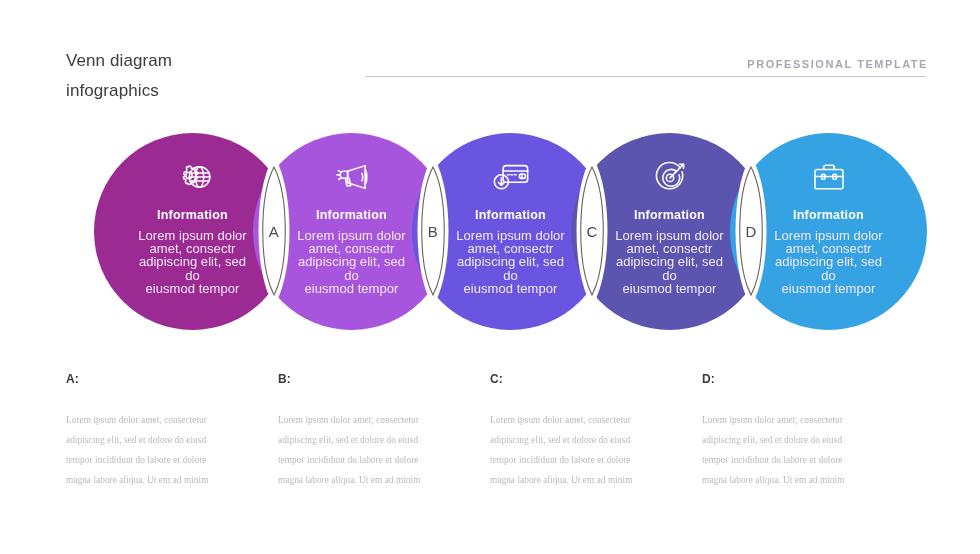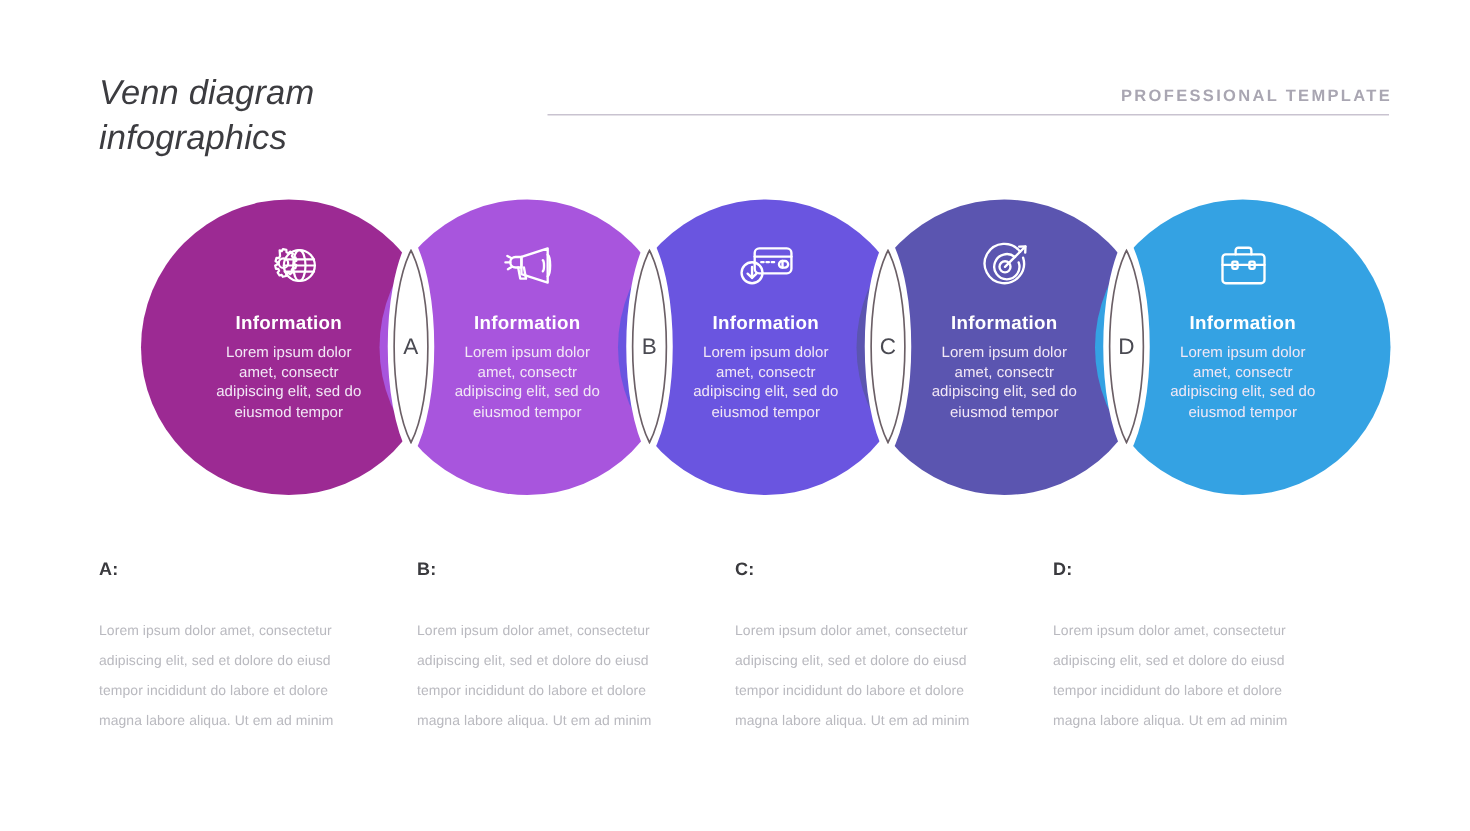--- a/index.html
+++ b/index.html
@@ -20,27 +20,26 @@
     background: #ffffff;
     overflow: hidden;
   }
 
   
   #header-title {
     position: absolute;
     left: 66px;
     top: 46px;
     width: 300px;
-    font-size: 23px;
+    font-size: 17px;
     line-height: 30px;
     color: #3c3c40;
     font-weight: 400;
     letter-spacing: 0.1px;
     white-space: pre-line;
-    font-style: italic;
   }
 
   #header-rule {
     position: absolute;
     left: 365px;
     top: 76px;
     width: 561px;
     height: 1px;
     background: #c9c3d0;
   }
@@ -98,21 +97,21 @@
 
   .circle-heading {
     font-size: 12.5px;
     font-weight: 700;
     letter-spacing: 0.2px;
     margin-bottom: 7px;
     color: #ffffff;
   }
 
   .circle-body {
-    font-size: 10px;
+    font-size: 13px;
     line-height: 13.2px;
     color: #f2e8f6;
     width: 120px;
     white-space: pre-line;
     letter-spacing: 0.05px;
   }
 
   
   .lens {
     position: absolute;
@@ -160,20 +159,21 @@
     margin-bottom: 24px;
     letter-spacing: 0.2px;
   }
 
   .column-body {
     font-size: 9.3px;
     line-height: 20px;
     color: #b9b9bf;
     white-space: pre-line;
     letter-spacing: 0.05px;
+    font-family: Liberation Serif, serif;
   }
 </style>
 </head>
 <body>
 
 <div id="slide">
 
   <div id="header-title">Venn diagram
 infographics</div>
   <div id="header-rule"></div>

